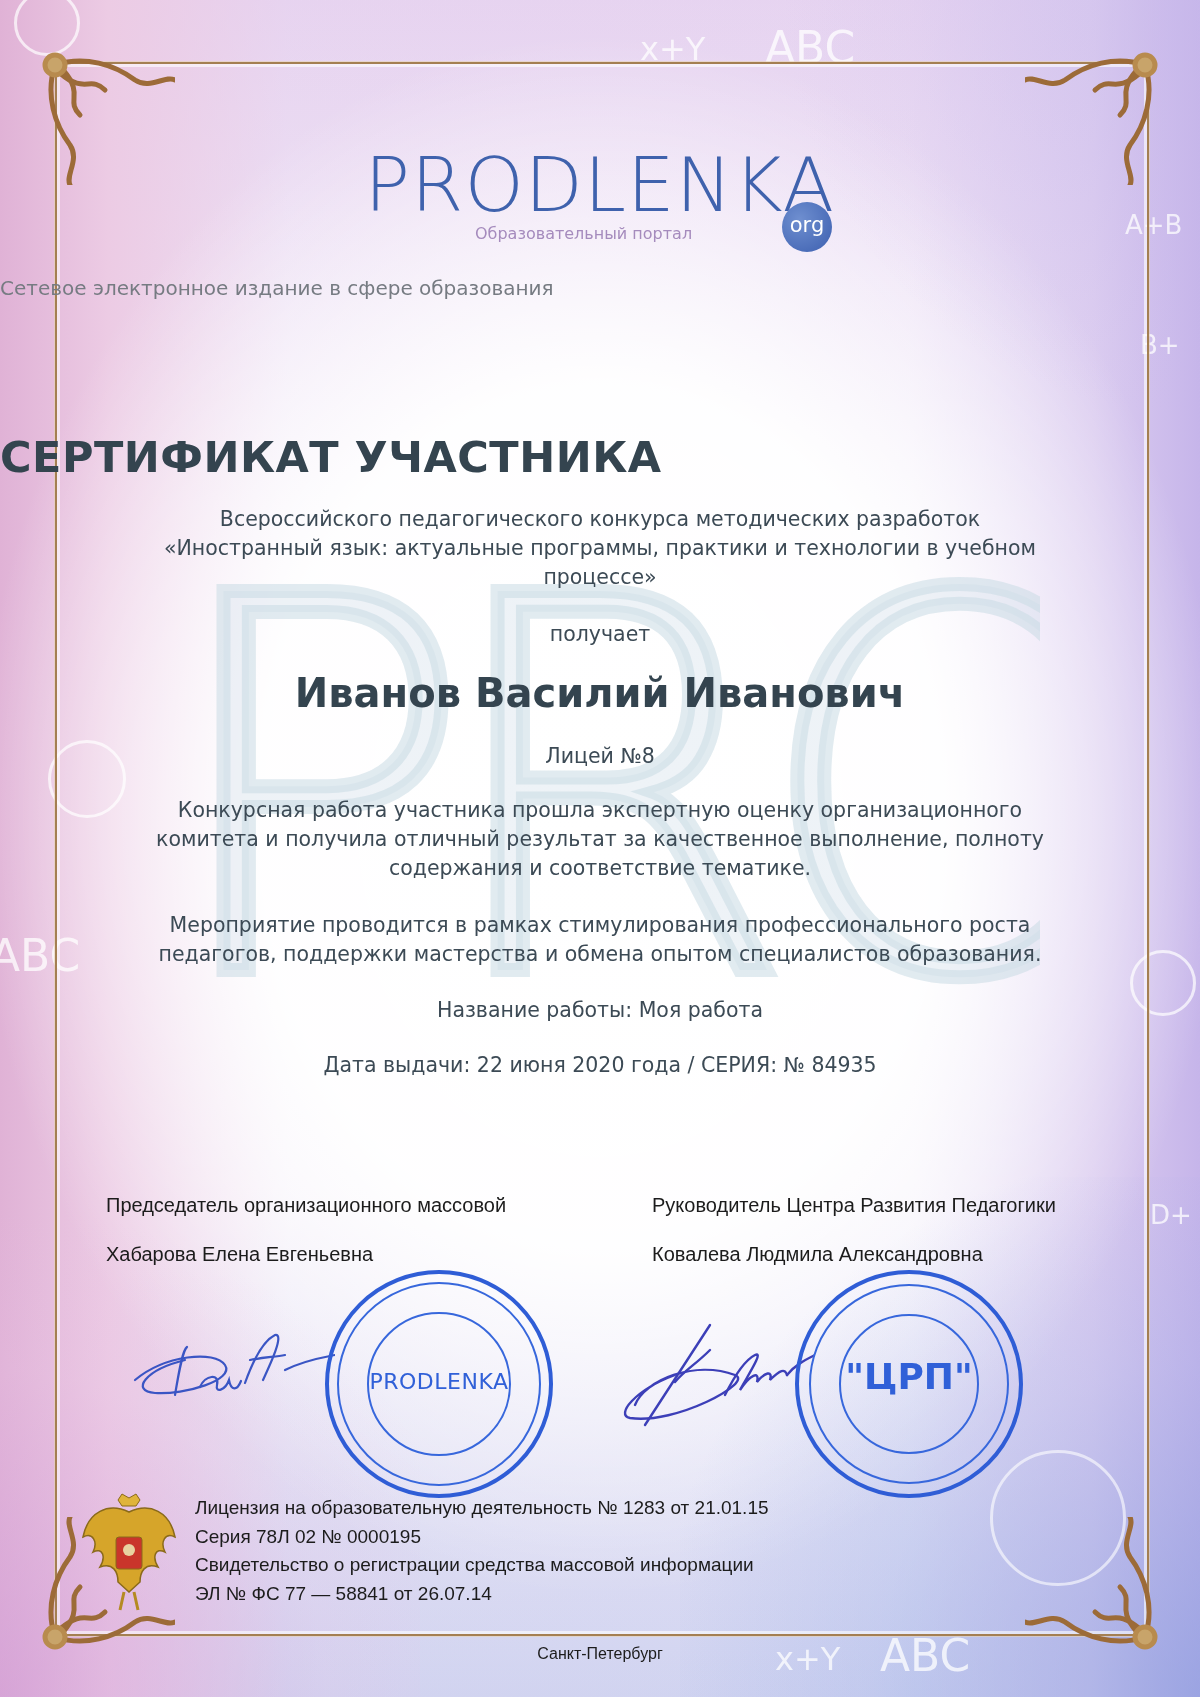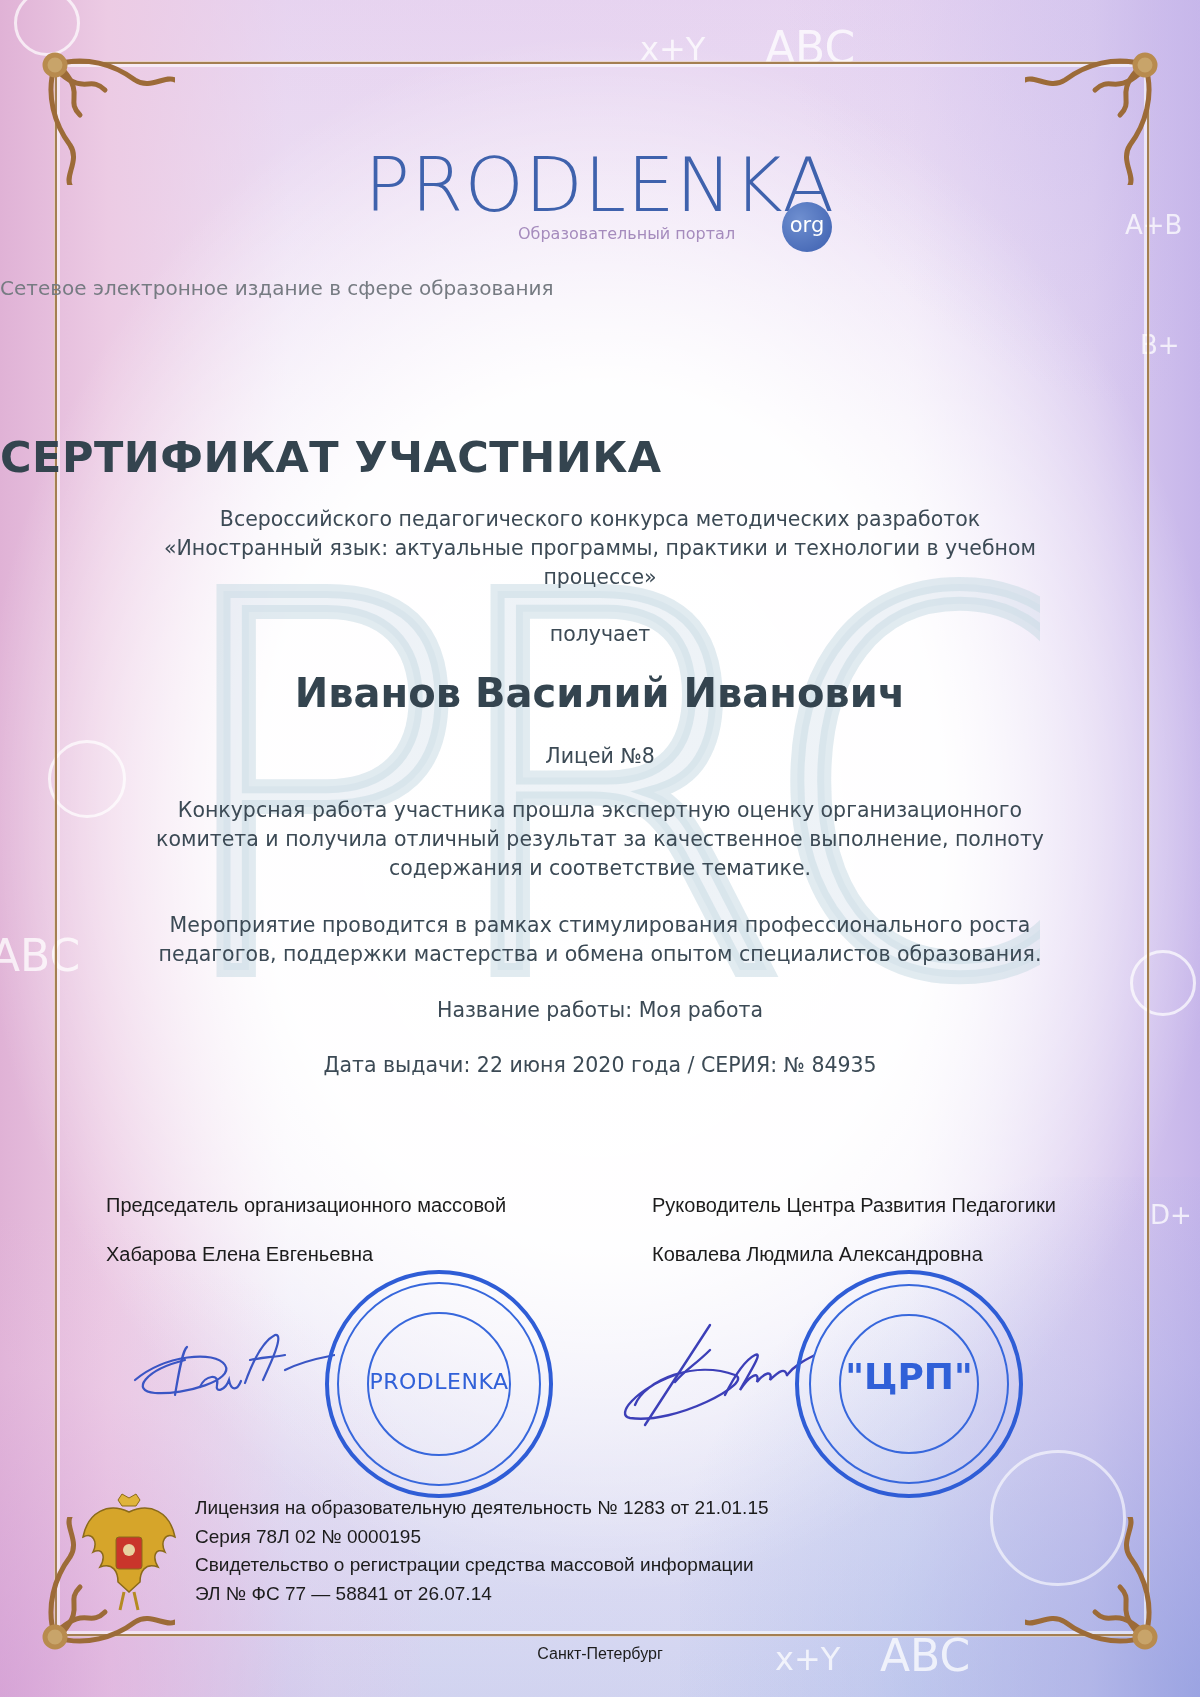--- a/index.html
+++ b/index.html
@@ -48,21 +48,21 @@
     text-align:center; overflow:hidden;
   }
 
   
   .logo { position:absolute; left:0; width:1200px; top:145px; text-align:center; }
   .logo-word {
     display:inline-block; position:relative; font-family:"DejaVu Sans", sans-serif;
     font-size:74px; font-weight:300; color:#3f62ad; letter-spacing:1px; line-height:80px;
     transform:scaleX(1.02);
   }
-  .logo-sub { position:absolute; left:475px; top:224px; font-size:16px; color:#a58bbd;margin-left:43px; }
+  .logo-sub { position:absolute; left:475px; top:224px; font-size:16px; color:#a58bbd; }
   .logo-org {
     position:absolute; left:782px; top:202px; width:50px; height:50px; border-radius:50%;
     background:radial-gradient(circle at 35% 35%, #6f8fd0, #3c5faf);
     color:#fff; font-size:21px; text-align:center; line-height:46px;
   }
   .tagline { position:absolute; left:0; width:1200px; top:276px; font-size:20px; color:#767b82; }
 
   .title { position:absolute; left:0; width:1200px; top:432px; text-align:left; font-size:43px; font-weight:bold; color:#34444f; letter-spacing:0.5px; }
   .block { position:absolute; left:150px; width:900px; text-align:center; color:#3c4a55; font-size:20.5px; line-height:29px; }
   .contest { top:505px; }

